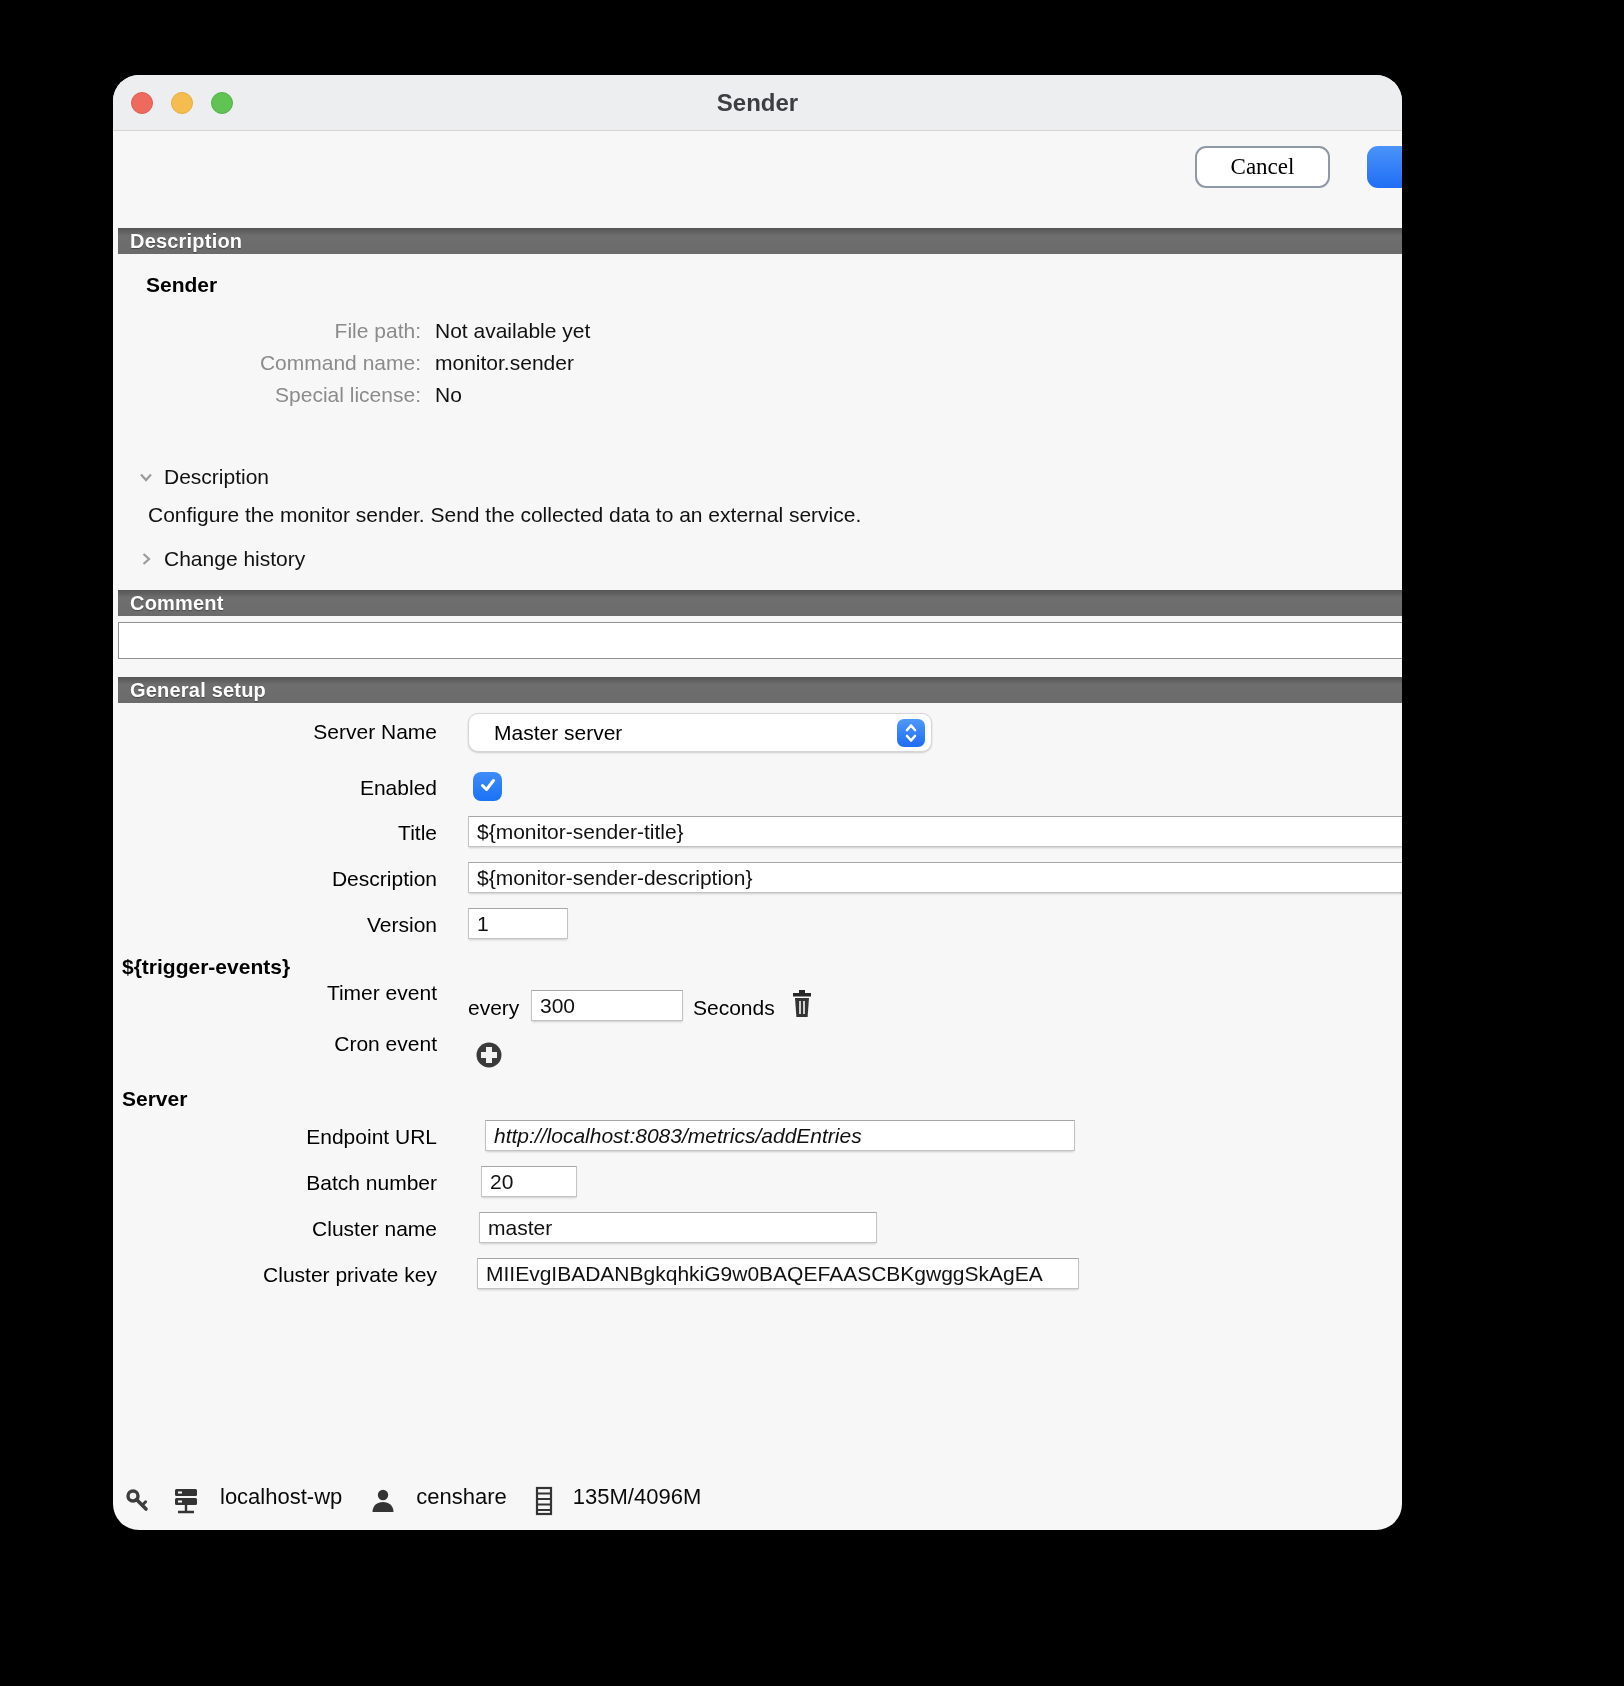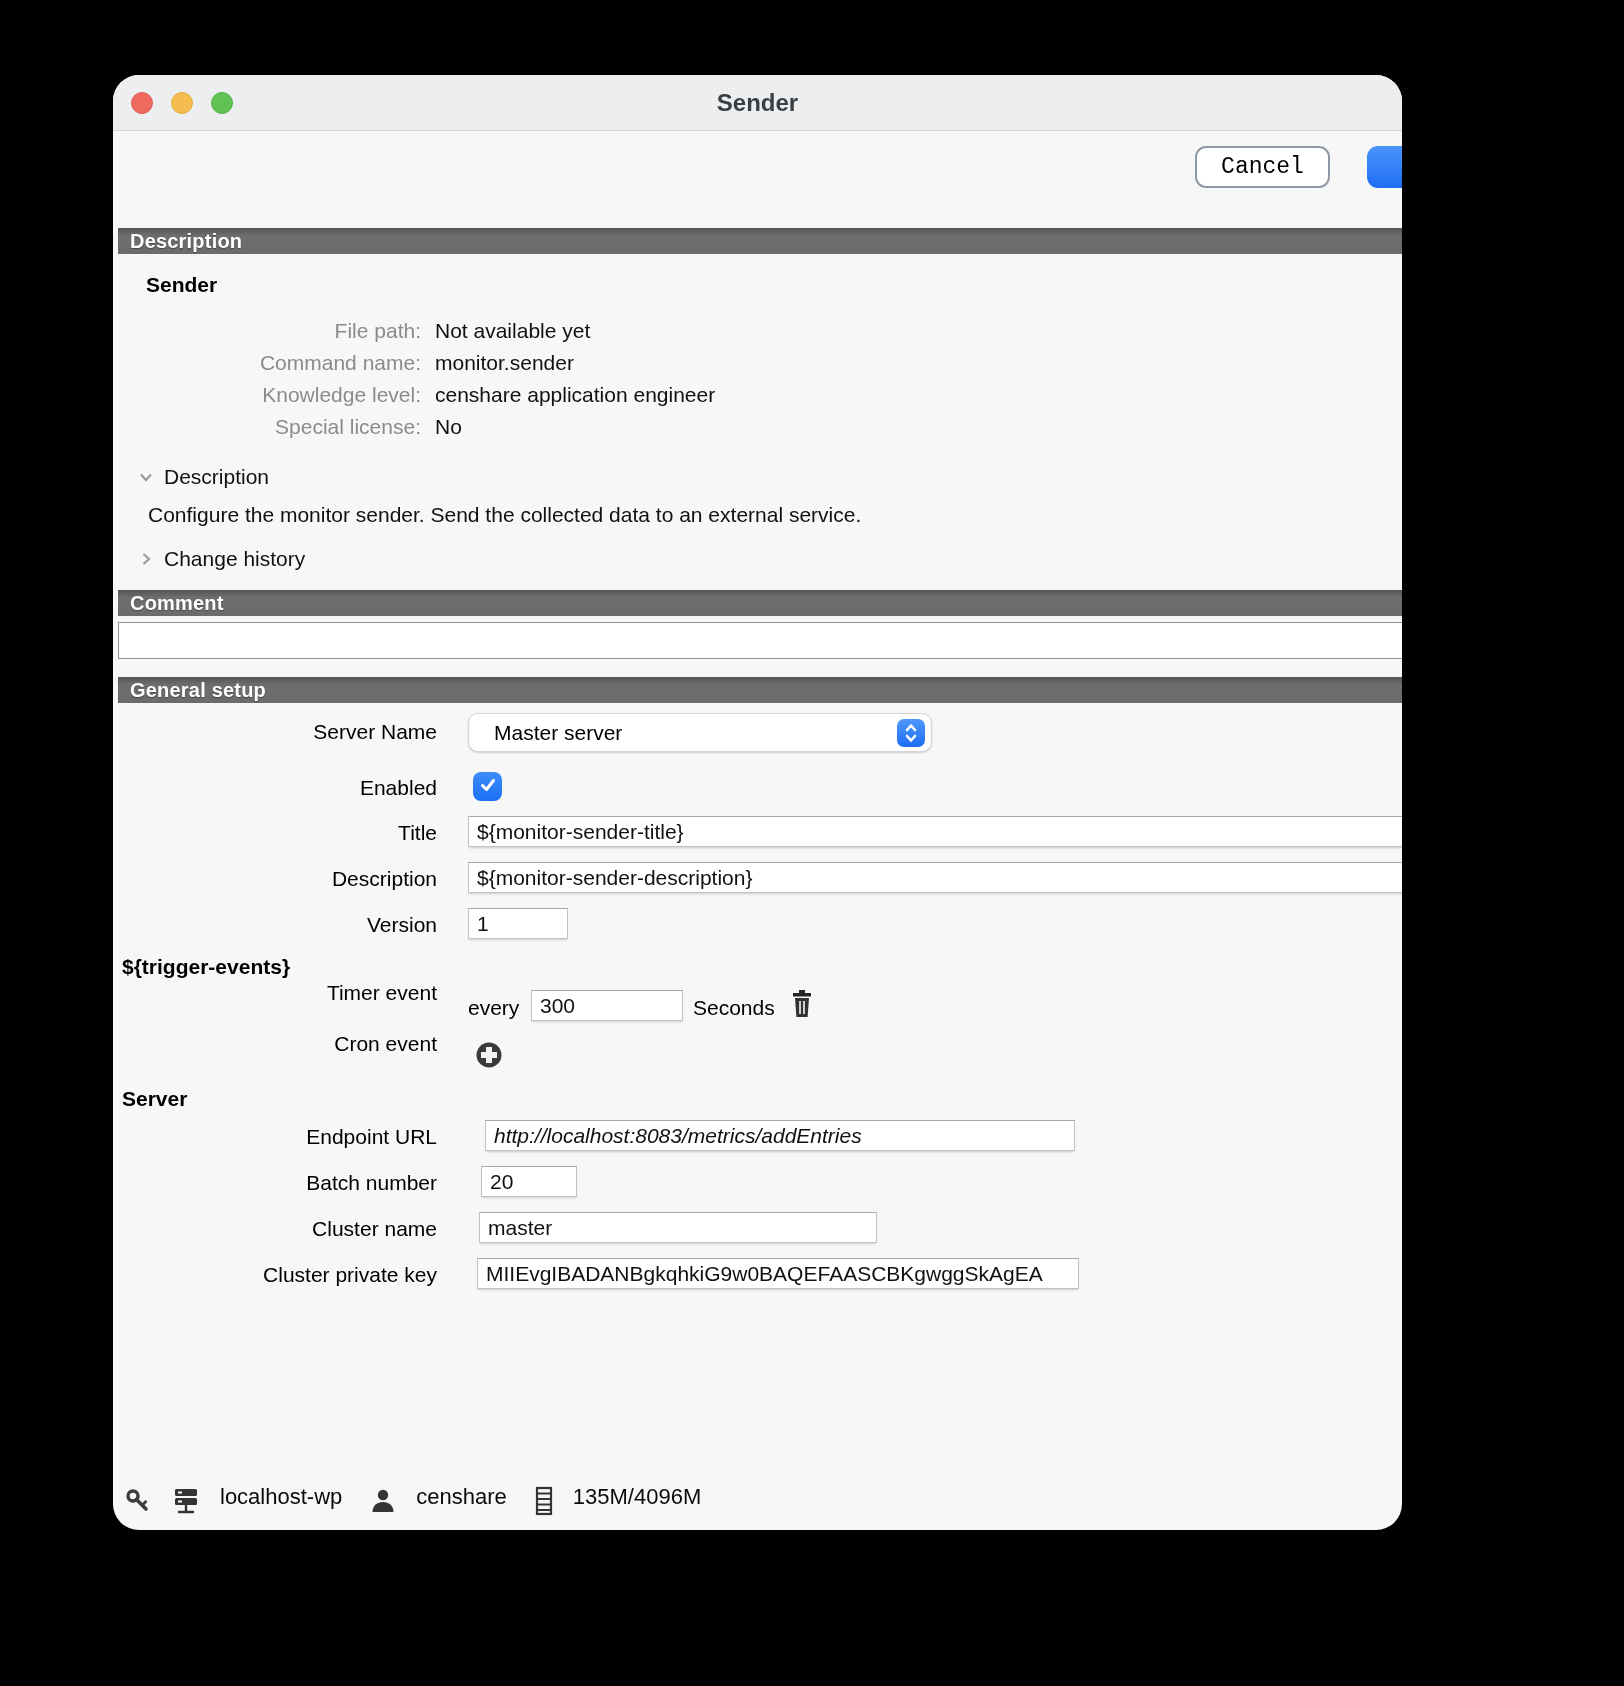--- a/index.html
+++ b/index.html
@@ -18,21 +18,21 @@
   .light { width:22px; height:22px; border-radius:50%; }
   .light.red { background:#ee6a5f; border:1px solid #dd5b50; }
   .light.yellow { background:#f5bd4f; border:1px solid #e4ac3e; }
   .light.green { background:#61c354; border:1px solid #50b244; }
   .win-title { font-size:24px; font-weight:bold; color:#3b3f42; }
   
   .btn-cancel {
     position:absolute; left:1082px; top:71px; width:135px; height:42px;
     background:#fff; border:2.5px solid #8f98a5; border-radius:11px;
     font-size:23px; color:#000; display:flex; align-items:center; justify-content:center;
-    font-family:Liberation Mono, monospace;
+    font-family:Liberation Serif, serif;
   }
   .btn-ok {
     position:absolute; left:1254px; top:71px; width:120px; height:42px;
     background:linear-gradient(#4a94fa,#1f6ef5); border:none; border-radius:11px;
     font-size:23px; color:#001; display:flex; align-items:center; justify-content:center;
     font-family:inherit;
   }
   
   .section-bar {
     position:absolute; left:5px; width:1387px; height:26px;
@@ -113,24 +113,20 @@
   <div class="desc-heading">Sender</div>
 
   <div class="info-grid">
     <div class="info-row">
       <div class="info-label">File path:</div>
       <div class="info-value">Not available yet</div>
     </div>
     <div class="info-row">
       <div class="info-label">Command name:</div>
       <div class="info-value">monitor.sender</div>
-    </div>
-    <div class="info-row">
-      <div class="info-label">Knowledge level:</div>
-      <div class="info-value">censhare application engineer</div>
     </div>
     <div class="info-row">
       <div class="info-label">Special license:</div>
       <div class="info-value">No</div>
     </div>
   </div>
 
   <div class="toggle-row" style="left:25px; top:390px;">
     <span class="chev">
       <svg width="16" height="16" viewBox="0 0 16 16">

